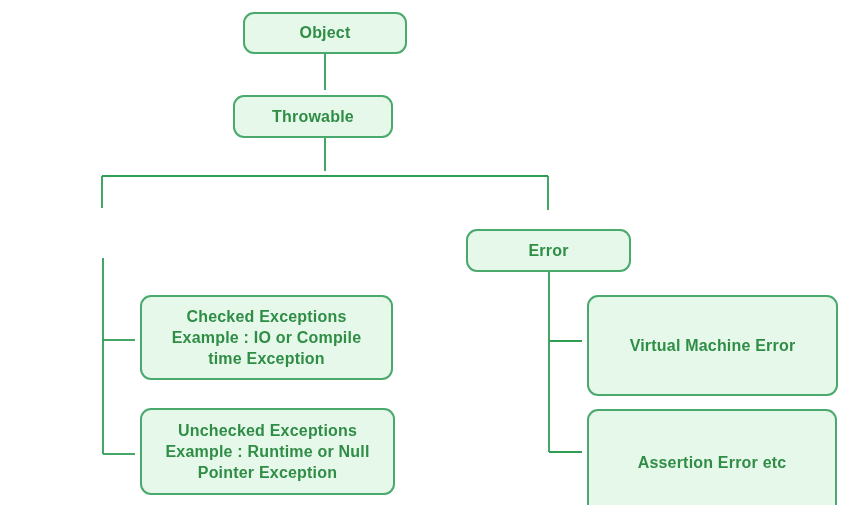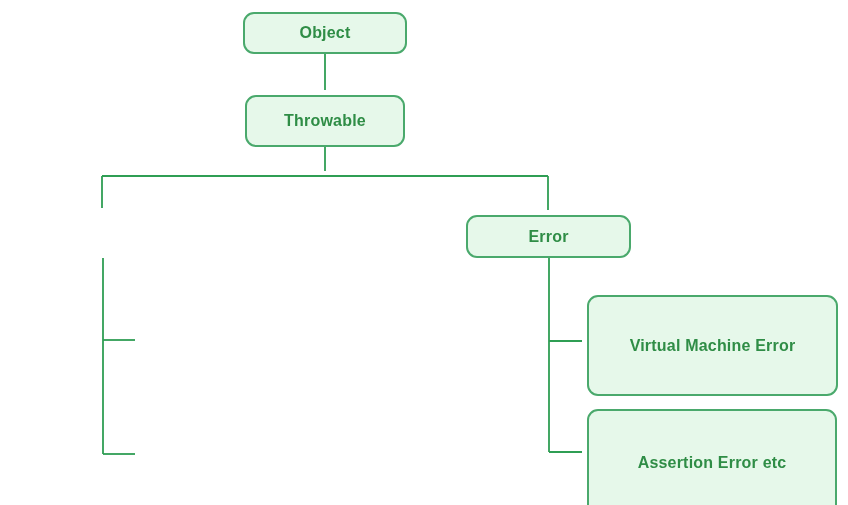--- a/index.html
+++ b/index.html
@@ -44,24 +44,30 @@
     <path d="M103 258 L103 454"></path>
     <path d="M103 340 L135 340" marker-end="url(#arrow)"></path>
     <path d="M103 454 L135 454" marker-end="url(#arrow)"></path>
     <path d="M549 258 L549 452"></path>
     <path d="M549 341 L582 341" marker-end="url(#arrow)"></path>
     <path d="M549 452 L582 452" marker-end="url(#arrow)"></path>
   </svg>
 
   <div class="node" style="left:243px;top:12px;width:164px;height:42px">Object</div>
 
-  <div class="node" style="left:245px;top:95px;width:160px;height:52px">Throwable</div>
+  <div class="node" style="left:233px;top:95px;width:160px;height:43px">Throwable</div>
 
 
-  <div class="node" style="left:466px;top:215px;width:165px;height:43px">Error</div>
+  <div class="node" style="left:466px;top:229px;width:165px;height:43px">Error</div>
 
+  <div class="node" style="left:140px;top:295px;width:253px;height:85px">Checked Exceptions
+Example : IO or Compile
+time Exception</div>
 
+  <div class="node" style="left:140px;top:408px;width:255px;height:87px">Unchecked Exceptions
+Example : Runtime or Null
+Pointer Exception</div>
 
   <div class="node" style="left:587px;top:295px;width:251px;height:101px">Virtual Machine Error</div>
 
   <div class="node" style="left:587px;top:409px;width:250px;height:108px">Assertion Error etc</div>
 
 </div>
 
 </body></html>

